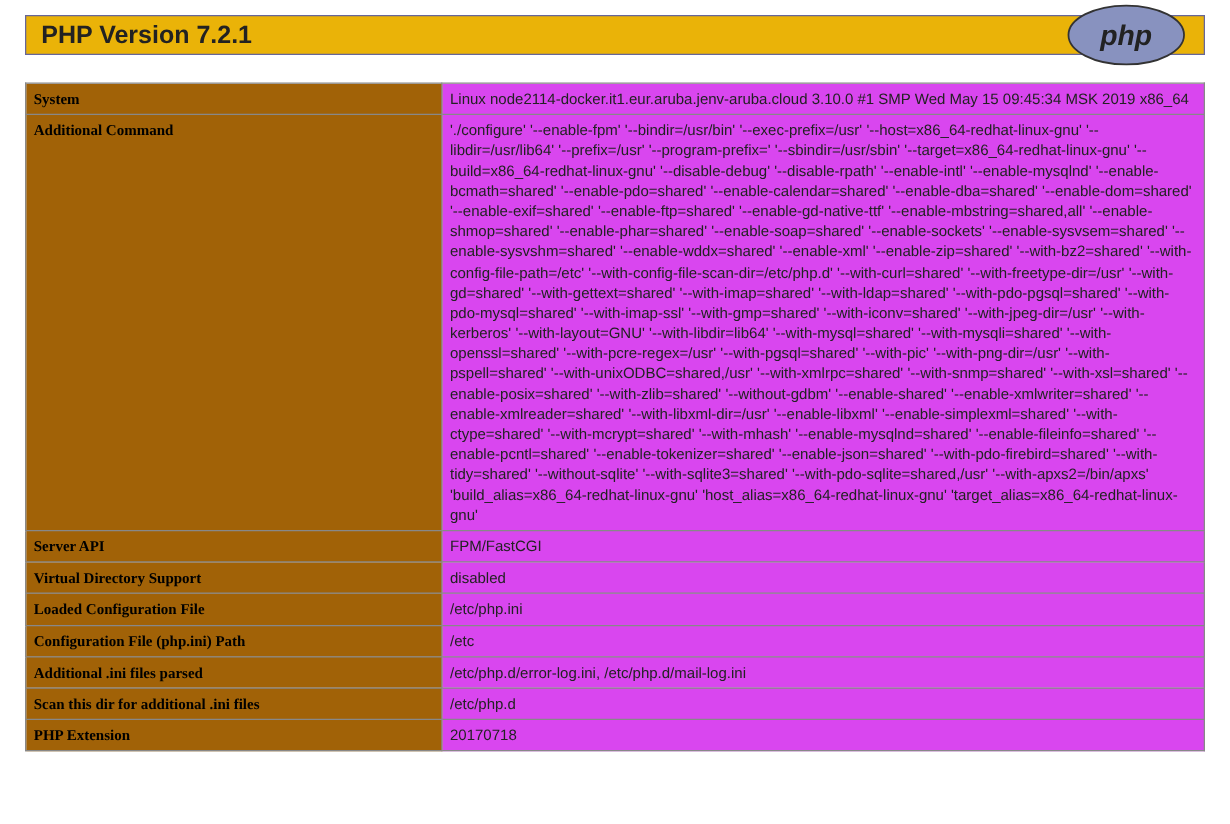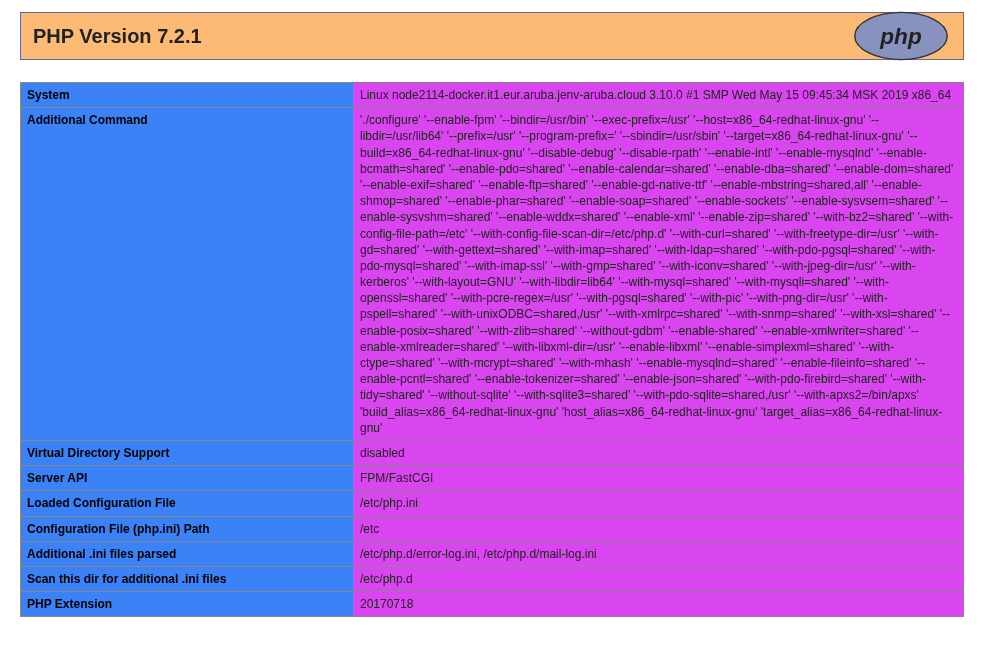--- a/index.html
+++ b/index.html
@@ -8,28 +8,28 @@
     font-family: sans-serif;
     background: #ffffff;
     font-size: 12px;
     color: #222;
   }
   .page {
     width: 944px;
     margin: 8px 20px;
   }
   .header-box {
-    background: #fdba74;
+    background: #eab308;
     border: 1px solid #666699;
     padding: 8px 12px;
     display: flex;
     align-items: center;
     justify-content: space-between;
     box-sizing: border-box;
-    height: 48px;
+    height: 32px;
     margin-top: 12px;
   }
   .header-title {
     font-size: 20px;
     font-weight: bold;
     color: #222;
   }
   .php-logo {
     width: 100px;
     height: 48px;
@@ -48,24 +48,25 @@
     border: 1px solid #888;
   }
   .info-table td {
     border: 1px solid #888;
     padding: 4px 6px;
     vertical-align: top;
     font-size: 12px;
     line-height: 1.35;
   }
   .info-table .e {
-    background: #3b82f6;
+    background: #a16207;
     width: 320px;
     font-weight: bold;
     color: #000;
+    font-family: Liberation Serif, serif;
   }
   .info-table .v {
     background: #d946ef;
     color: #222;
     word-break: break-word;
   }
 </style>
 </head>
 <body>
 
@@ -85,26 +86,26 @@
     <tbody>
       <tr>
         <td class="e">System</td>
         <td class="v">Linux node2114-docker.it1.eur.aruba.jenv-aruba.cloud 3.10.0 #1 SMP Wed May 15 09:45:34 MSK 2019 x86_64</td>
       </tr>
       <tr>
         <td class="e">Additional Command</td>
         <td class="v">'./configure' '--enable-fpm' '--bindir=/usr/bin' '--exec-prefix=/usr' '--host=x86_64-redhat-linux-gnu' '--libdir=/usr/lib64' '--prefix=/usr' '--program-prefix=' '--sbindir=/usr/sbin' '--target=x86_64-redhat-linux-gnu' '--build=x86_64-redhat-linux-gnu' '--disable-debug' '--disable-rpath' '--enable-intl' '--enable-mysqlnd' '--enable-bcmath=shared' '--enable-pdo=shared' '--enable-calendar=shared' '--enable-dba=shared' '--enable-dom=shared' '--enable-exif=shared' '--enable-ftp=shared' '--enable-gd-native-ttf' '--enable-mbstring=shared,all' '--enable-shmop=shared' '--enable-phar=shared' '--enable-soap=shared' '--enable-sockets' '--enable-sysvsem=shared' '--enable-sysvshm=shared' '--enable-wddx=shared' '--enable-xml' '--enable-zip=shared' '--with-bz2=shared' '--with-config-file-path=/etc' '--with-config-file-scan-dir=/etc/php.d' '--with-curl=shared' '--with-freetype-dir=/usr' '--with-gd=shared' '--with-gettext=shared' '--with-imap=shared' '--with-ldap=shared' '--with-pdo-pgsql=shared' '--with-pdo-mysql=shared' '--with-imap-ssl' '--with-gmp=shared' '--with-iconv=shared' '--with-jpeg-dir=/usr' '--with-kerberos' '--with-layout=GNU' '--with-libdir=lib64' '--with-mysql=shared' '--with-mysqli=shared' '--with-openssl=shared' '--with-pcre-regex=/usr' '--with-pgsql=shared' '--with-pic' '--with-png-dir=/usr' '--with-pspell=shared' '--with-unixODBC=shared,/usr' '--with-xmlrpc=shared' '--with-snmp=shared' '--with-xsl=shared' '--enable-posix=shared' '--with-zlib=shared' '--without-gdbm' '--enable-shared' '--enable-xmlwriter=shared' '--enable-xmlreader=shared' '--with-libxml-dir=/usr' '--enable-libxml' '--enable-simplexml=shared' '--with-ctype=shared' '--with-mcrypt=shared' '--with-mhash' '--enable-mysqlnd=shared' '--enable-fileinfo=shared' '--enable-pcntl=shared' '--enable-tokenizer=shared' '--enable-json=shared' '--with-pdo-firebird=shared' '--with-tidy=shared' '--without-sqlite' '--with-sqlite3=shared' '--with-pdo-sqlite=shared,/usr' '--with-apxs2=/bin/apxs' 'build_alias=x86_64-redhat-linux-gnu' 'host_alias=x86_64-redhat-linux-gnu' 'target_alias=x86_64-redhat-linux-gnu'</td>
       </tr>
       <tr>
+        <td class="e">Server API</td>
+        <td class="v">FPM/FastCGI</td>
+      </tr>
+      <tr>
         <td class="e">Virtual Directory Support</td>
         <td class="v">disabled</td>
-      </tr>
-      <tr>
-        <td class="e">Server API</td>
-        <td class="v">FPM/FastCGI</td>
       </tr>
       <tr>
         <td class="e">Loaded Configuration File</td>
         <td class="v">/etc/php.ini</td>
       </tr>
       <tr>
         <td class="e">Configuration File (php.ini) Path</td>
         <td class="v">/etc</td>
       </tr>
       <tr>

